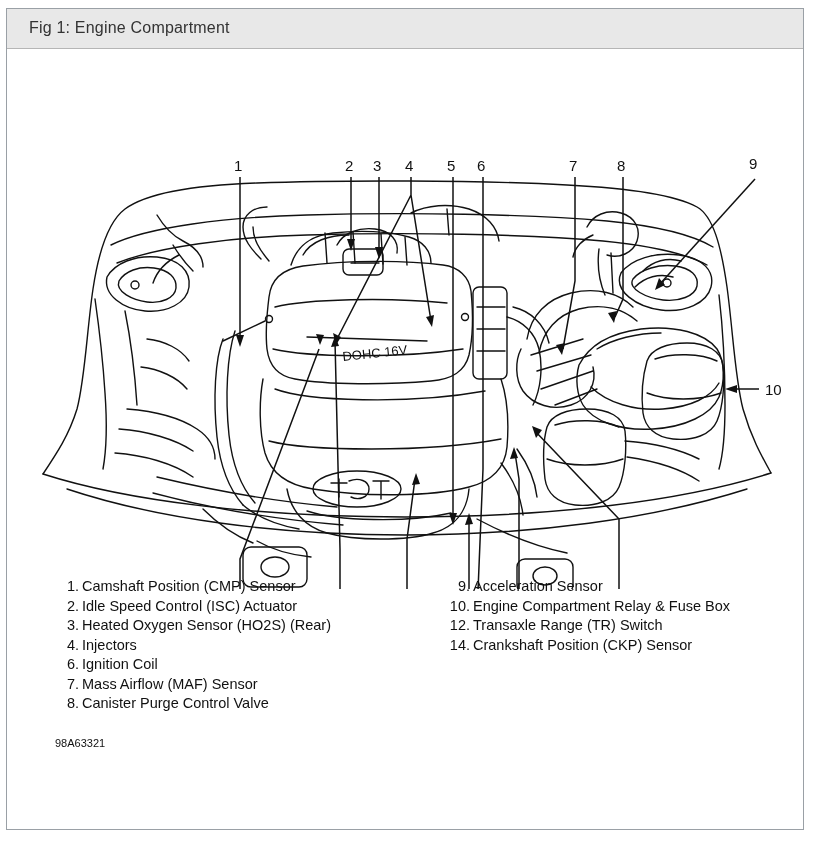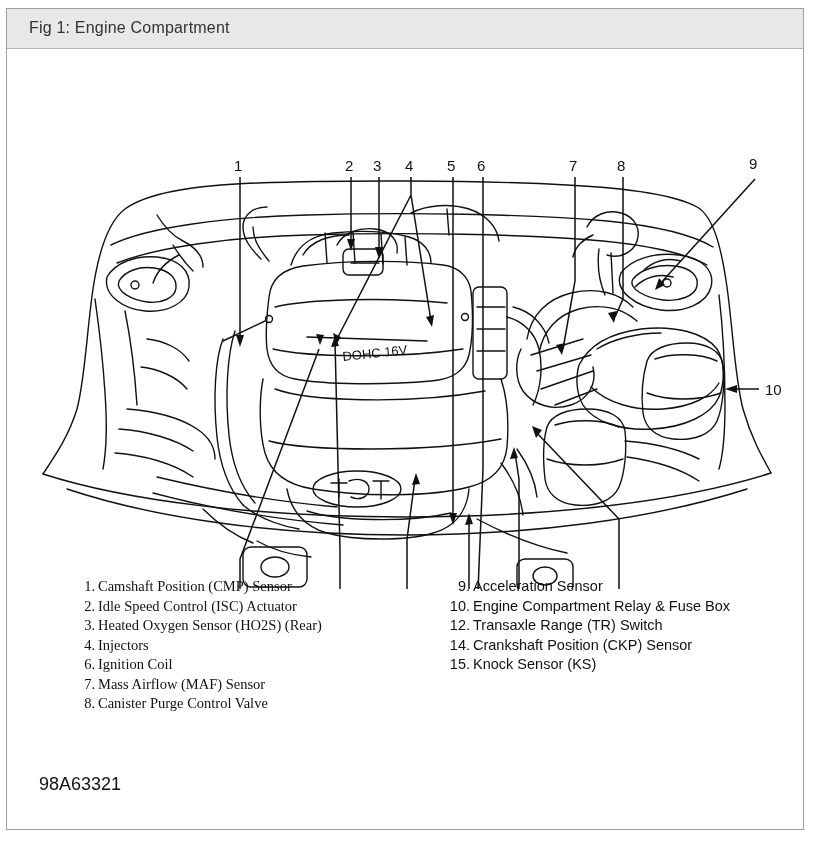--- a/index.html
+++ b/index.html
@@ -62,39 +62,38 @@
     width: 796px;
     height: 150px;
   }
   .legend-col {
     position: absolute;
     top: 0;
     font-size: 14.5px;
     color: #111111;
     line-height: 19.5px;
   }
-  .legend-col.left { left: 74px; font-family: Liberation Serif, serif; }
+  .legend-col.left { left: 58px; }
   .legend-col.right { left: 420px; margin-left: 22px; }
   .legend-item {
     white-space: nowrap;
   }
   .legend-num {
     display: inline-block;
     text-align: right;
     margin-right: 3px;
   }
   .legend-col.left .legend-num { width: 14px; }
   .legend-col.right .legend-num { width: 21px; }
   .figcode {
     position: absolute;
-    left: 32px;
+    left: 48px;
     top: 728px;
-    font-size: 18px;
+    font-size: 11px;
     color: #111111;
-    margin-top: 37px;
   }
   svg text {
     font-family: "Liberation Sans", sans-serif;
   }
 </style>
 </head>
 <body>
 
 <div id="page">
   <div class="frame">
@@ -300,20 +299,19 @@
         <div class="legend-item"><span class="legend-num">4.</span><span>Injectors</span></div>
         <div class="legend-item"><span class="legend-num">6.</span><span>Ignition Coil</span></div>
         <div class="legend-item"><span class="legend-num">7.</span><span>Mass Airflow (MAF) Sensor</span></div>
         <div class="legend-item"><span class="legend-num">8.</span><span>Canister Purge Control Valve</span></div>
       </div>
       <div class="legend-col right">
         <div class="legend-item"><span class="legend-num">9.</span><span>Acceleration Sensor</span></div>
         <div class="legend-item"><span class="legend-num">10.</span><span>Engine Compartment Relay &amp; Fuse Box</span></div>
         <div class="legend-item"><span class="legend-num">12.</span><span>Transaxle Range (TR) Switch</span></div>
         <div class="legend-item"><span class="legend-num">14.</span><span>Crankshaft Position (CKP) Sensor</span></div>
-        <div class="legend-item"><span class="legend-num">15.</span><span>Knock Sensor (KS)</span></div>
       </div>
     </div>
 
     <div class="figcode">98A63321</div>
 
   </div>
 </div>
 
 </body></html>

